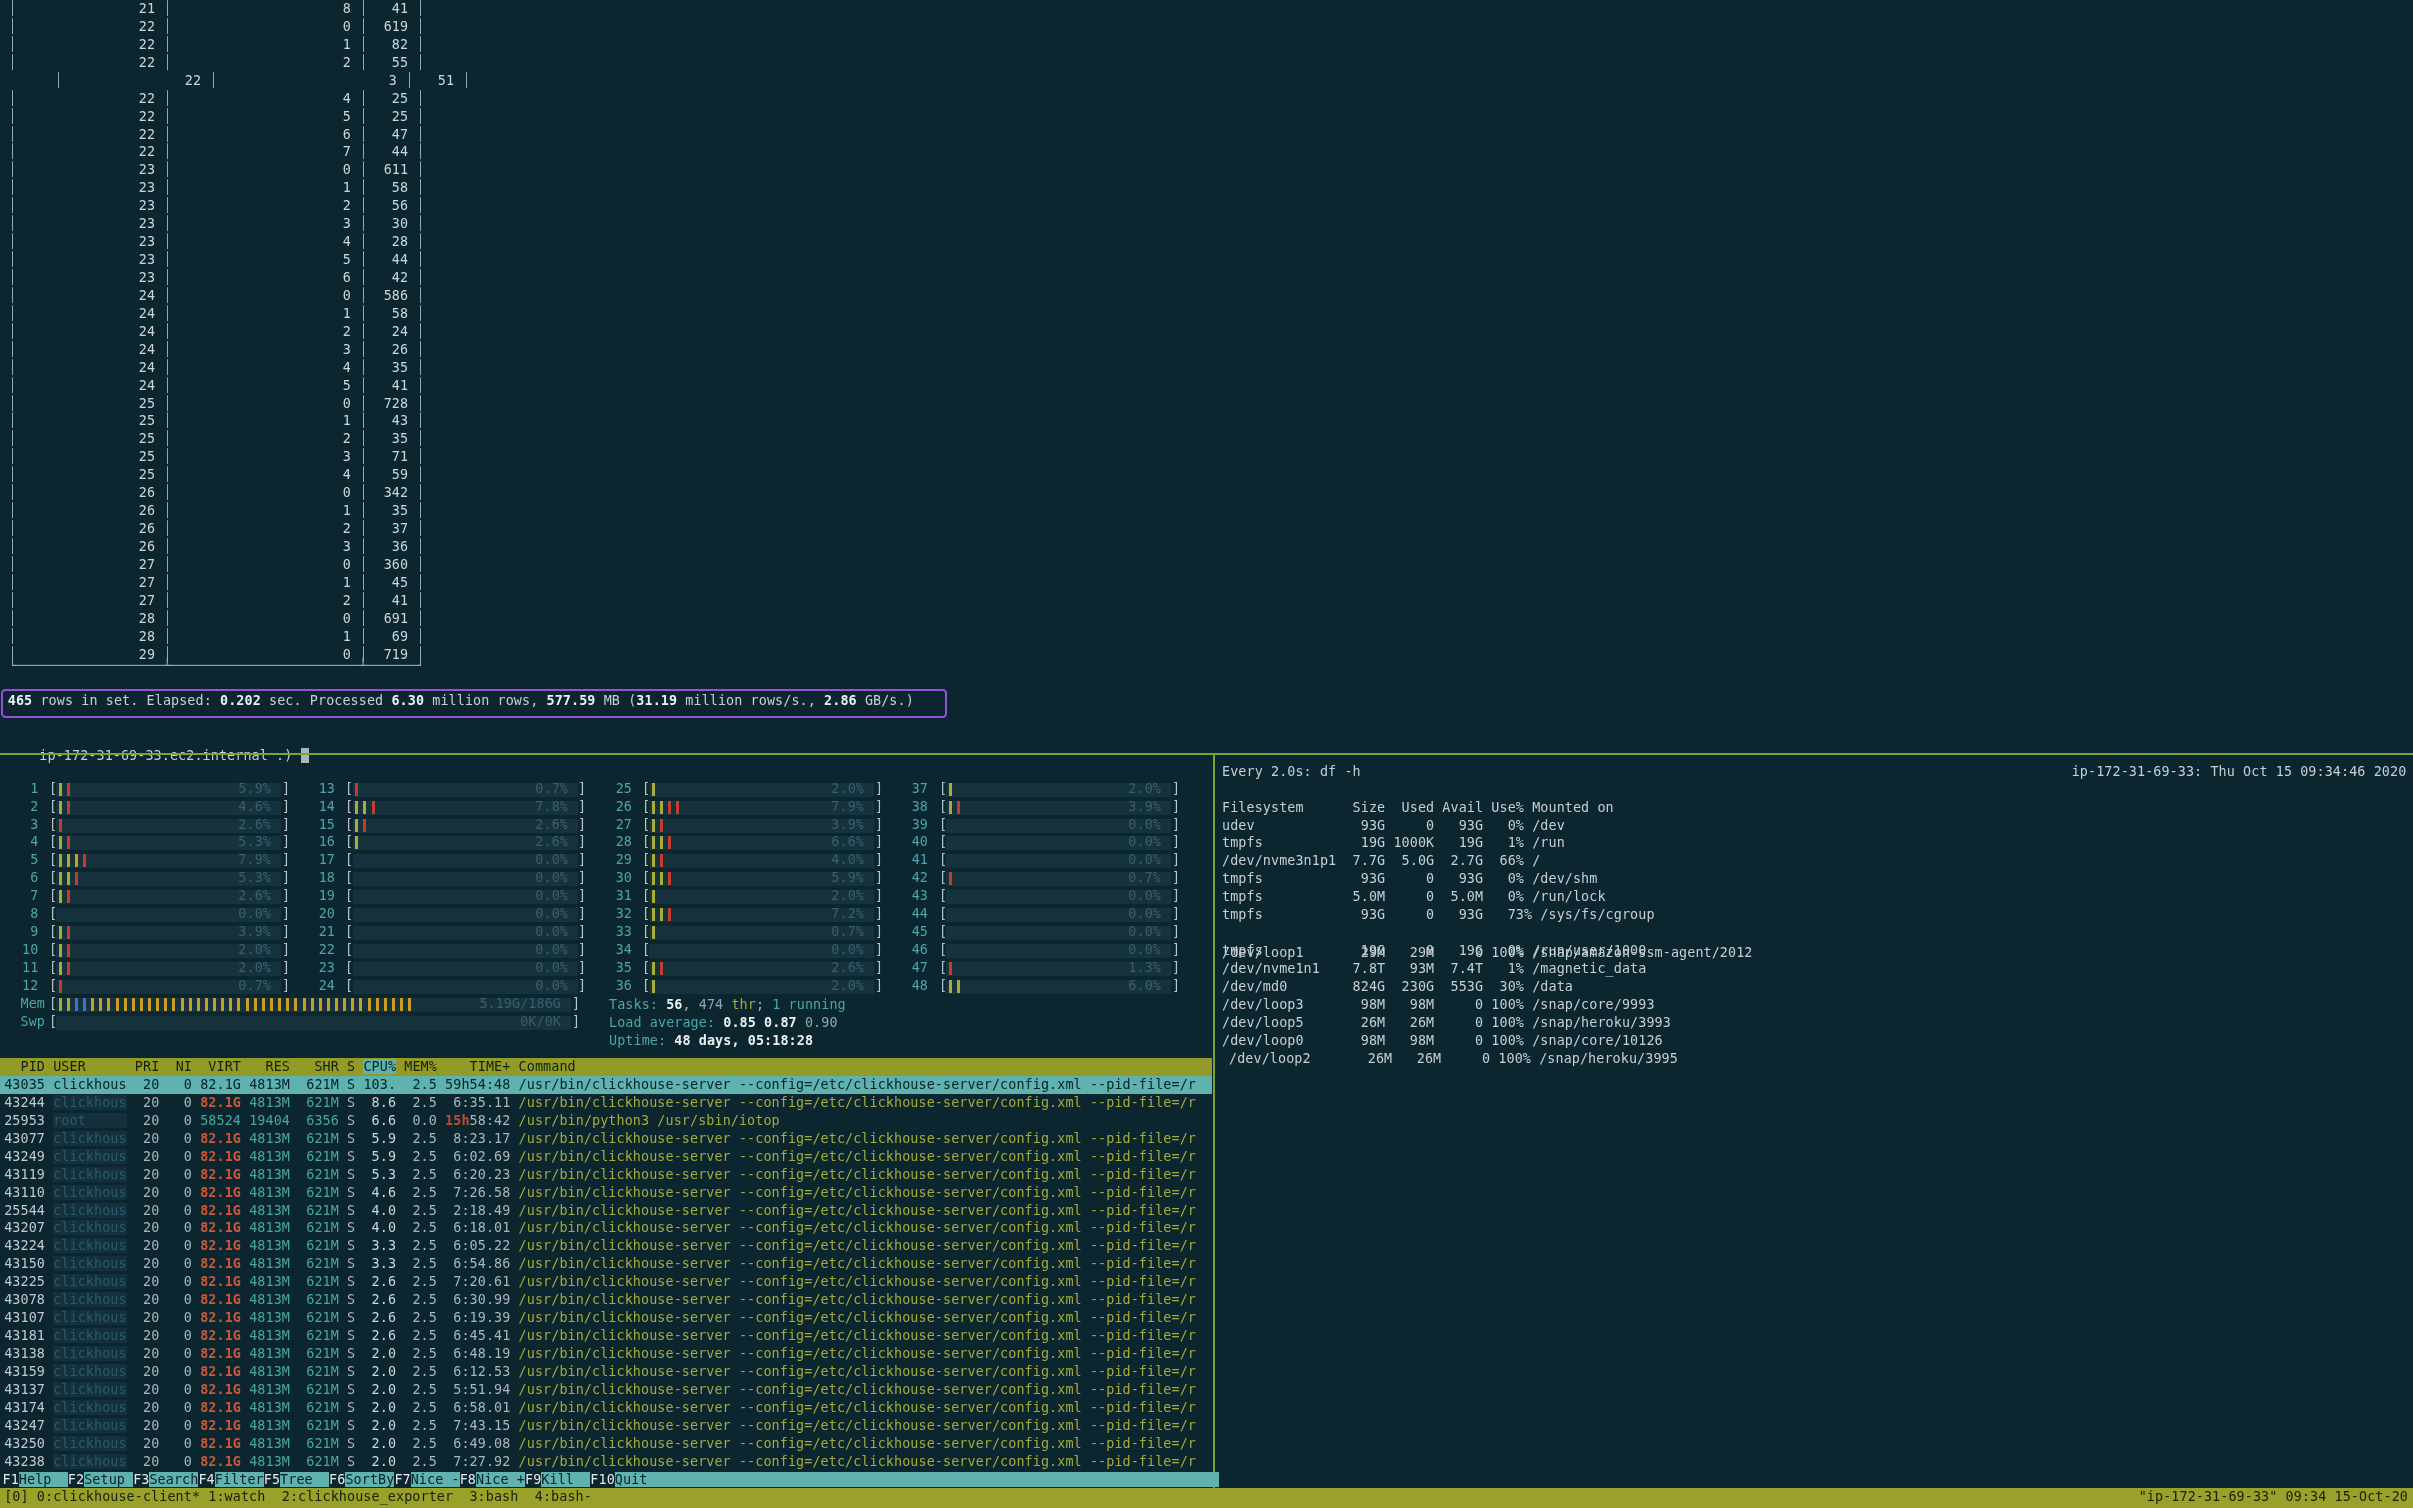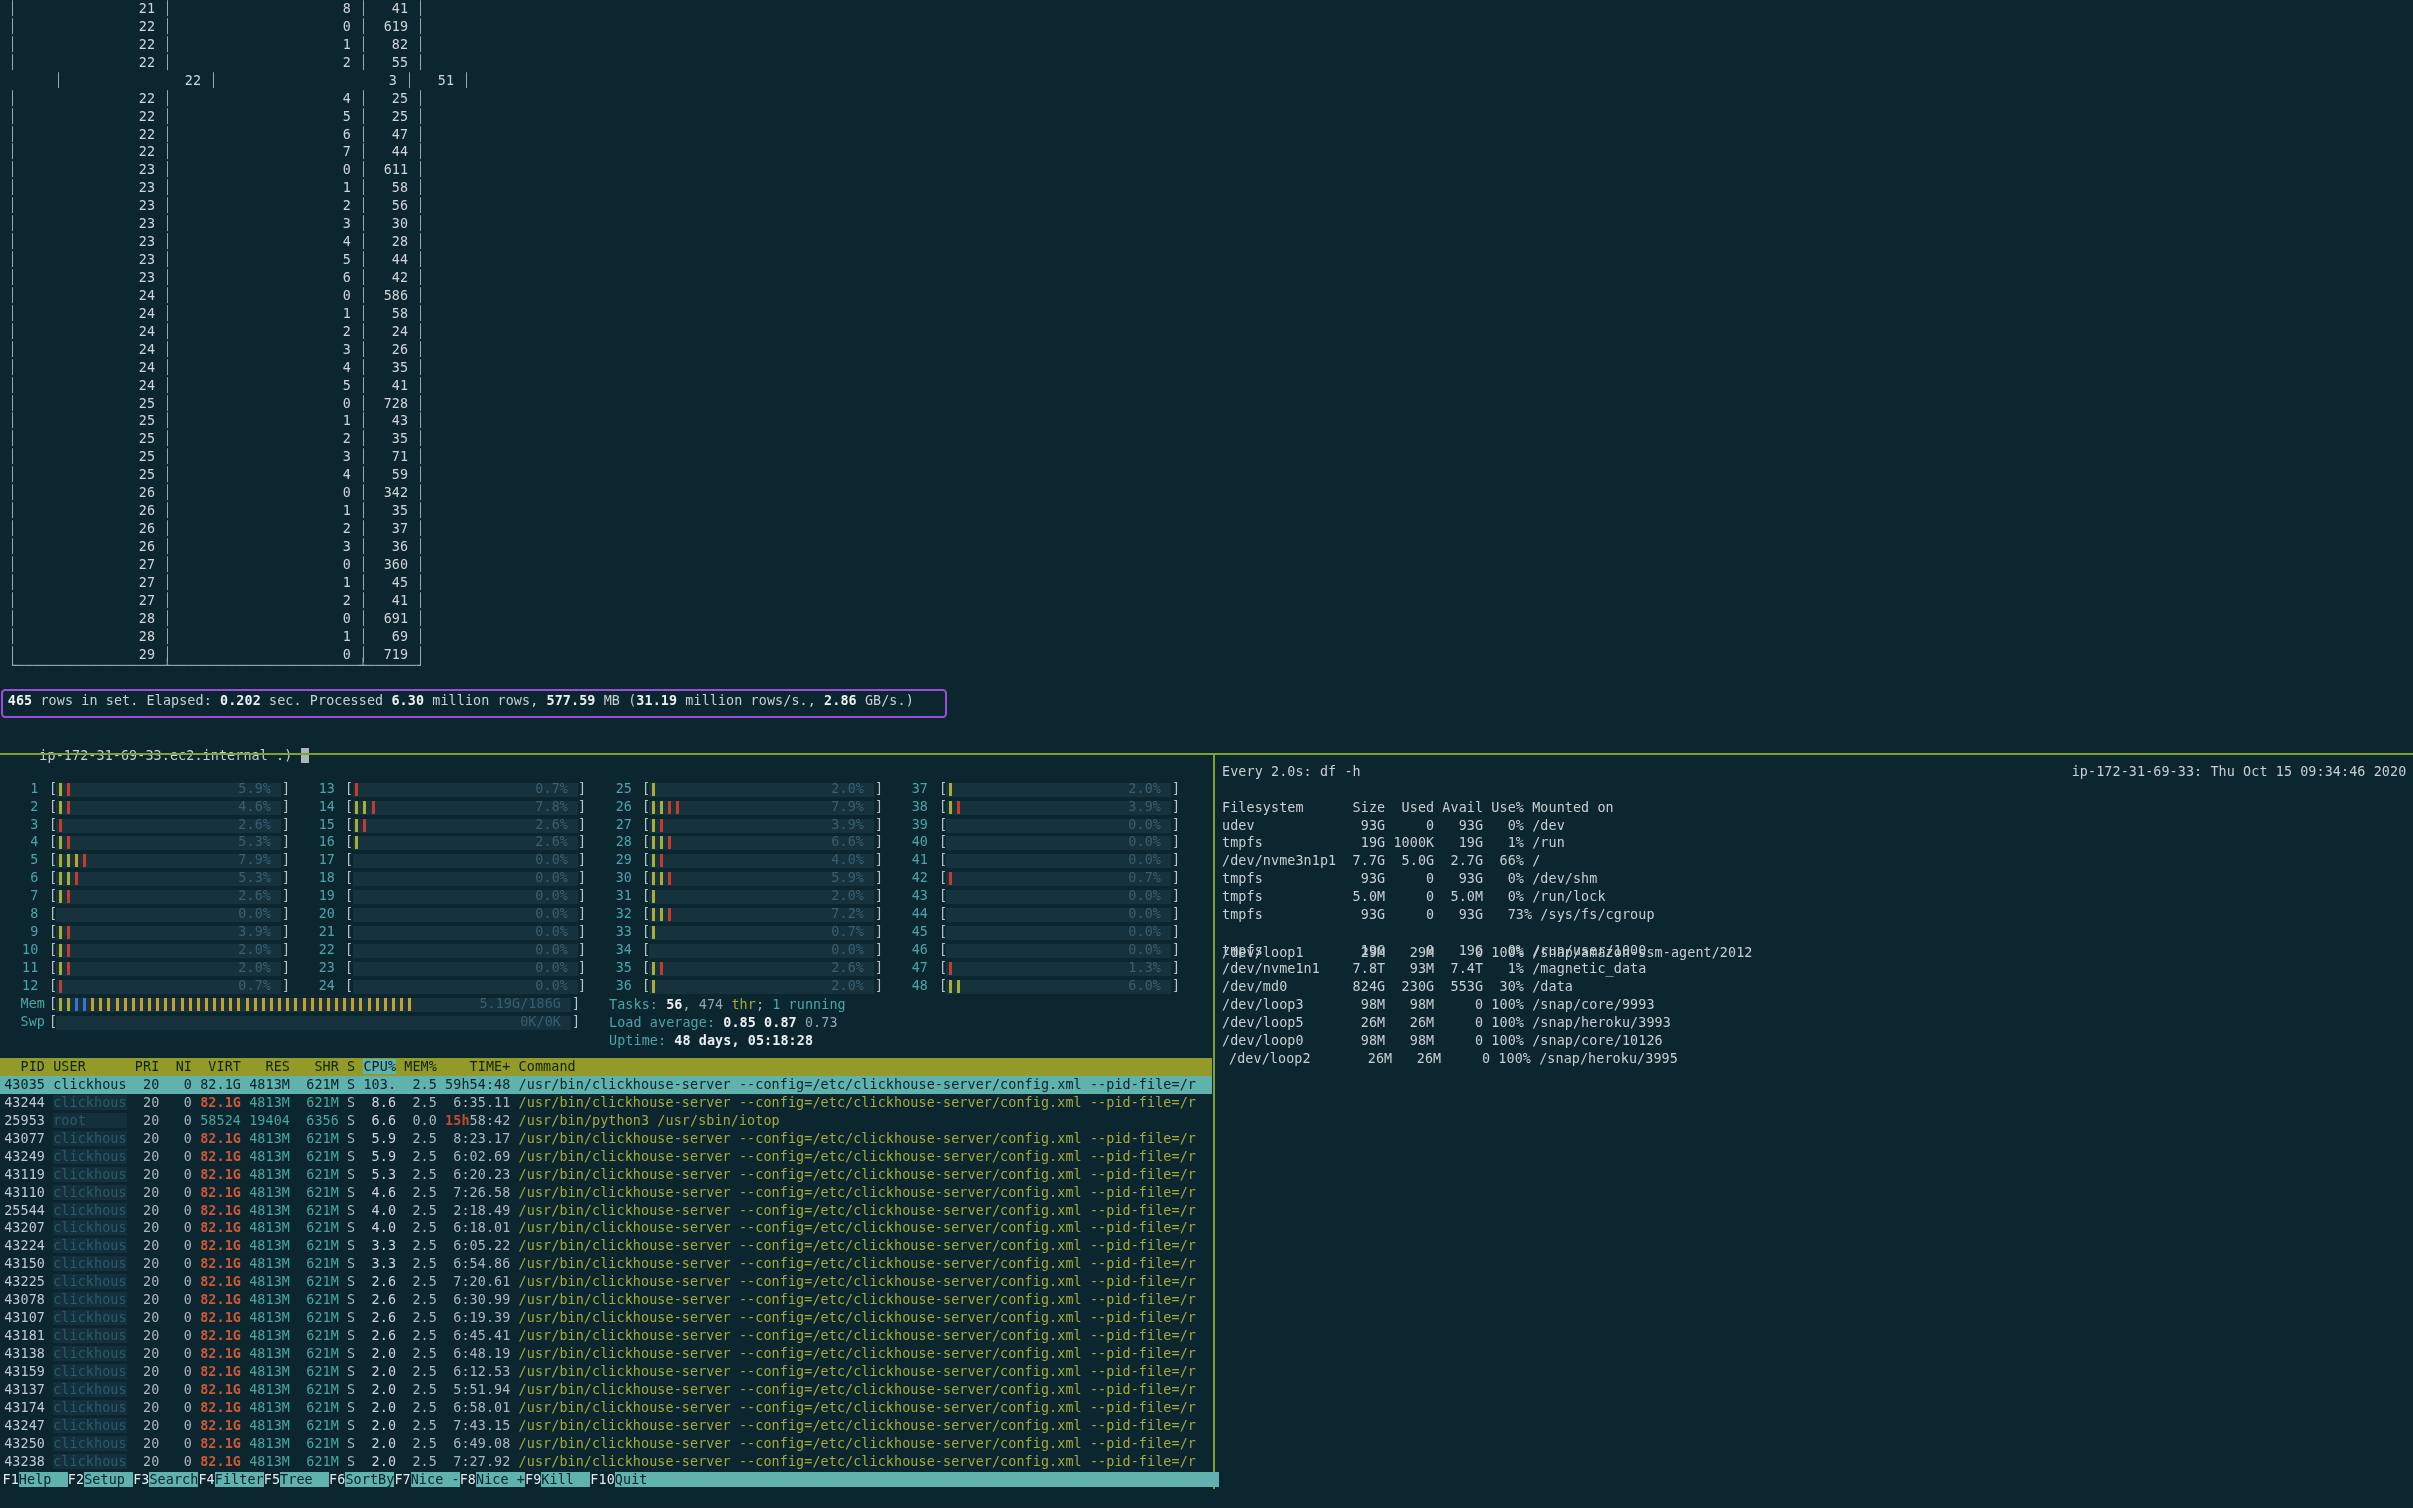--- a/index.html
+++ b/index.html
@@ -545,21 +545,21 @@
         <span class="br" style="position: absolute; left: 572px;">]</span>
       </div>
       <div class="abs" style="left: 0px; top: 1014px; width: 1212px; height: 18.4px;">
         <span class="cnum abs" style="left: 20px; width: 25px; display: inline-block; position: absolute; text-align: right;">Swp</span>
         <span class="br" style="position: absolute; left: 49px;">[</span>
         <div class="mint" style="position: absolute; left: 56px; top: 1.7px; width: 515px; height: 14.2px;"></div>
         <span class="pct" style="position: absolute; left: 56px; width: 505px;">0K/0K</span>
         <span class="br" style="position: absolute; left: 572px;">]</span>
       </div>
       <div class="r" style="top: 996px; left: 609px;"><span class="t">Tasks: </span><span class="wb">56</span><span class="g">, </span><span class="ld">474</span><span class="ol"> thr</span><span class="g">; </span><span class="t">1 running</span></div>
-      <div class="r" style="top: 1014px; left: 609px;"><span class="t">Load average: </span><span class="wb">0.85 </span><span class="wb">0.87 </span><span class="ld">0.73</span></div>
+      <div class="r" style="top: 1014px; left: 609px;"><span class="t">Load average: </span><span class="wb">0.85 </span><span class="wb">0.87 </span><span class="ld">0.90</span></div>
       <div class="r" style="top: 1032px; left: 609px;"><span class="t">Uptime: </span><span class="wb">48 days, 05:18:28</span></div>
       <div class="abs hdr" style="left: 0px; top: 1058px; width: 1212px; height: 18.4px;">
         <div class="r" style="top: 0px; left: 4.2px;"><span>  PID</span><span> </span><span>USER     </span><span> </span><span>PRI</span><span> </span><span> NI</span><span> </span><span> VIRT</span><span> </span><span>  RES</span><span> </span><span>  SHR</span><span> </span><span>S</span><span> </span><span class="hsel">CPU%</span><span> </span><span>MEM%</span><span> </span><span>   TIME+</span><span> Command</span></div>
       </div>
       <div class="abs selrow" style="left: 0px; top: 1076px; width: 1212px; height: 18.4px;">
         <div class="r" style="top: 0px; left: 4.2px;"><span class="selb">43035</span><span> </span><span class="selb" style="background: transparent;">clickhous</span><span> </span><span class="selb"> 20</span><span> </span><span class="selb">  0</span><span> </span><span class="selb">82.1G</span><span> </span><span class="selb">4813M</span><span> </span><span class="selb"> 621M</span><span> </span><span class="selb">S</span><span> </span><span class="selb">103.</span><span> </span><span class="selb"> 2.5</span><span> </span><span class="selb">59h54:48</span><span class="selb"> /usr/bin/clickhouse-server --config=/etc/clickhouse-server/config.xml --pid-file=/r</span></div>
       </div>
       <div class="abs" style="left: 0px; top: 1094px; width: 1212px; height: 18.4px;">
         <div class="r" style="top: 0px; left: 4.2px;"><span class="pid">43244</span><span> </span><span class="usr">clickhous</span><span> </span><span class="g"> 20</span><span> </span><span class="g">  0</span><span> </span><span class="vr">82.1G</span><span> </span><span class="tv">4813M</span><span> </span><span class="tv"> 621M</span><span> </span><span class="g">S</span><span> </span><span class="fgc"> 8.6</span><span> </span><span class="g"> 2.5</span><span> </span><span class="g"> 6:35.11</span><span class="cmd"> /usr/bin/clickhouse-server --config=/etc/clickhouse-server/config.xml --pid-file=/r</span></div>
       </div>
@@ -641,14 +641,18 @@
         <div class="r" style="top: 978px; left: 1222px;"><span class="dfx">/dev/md0        824G  230G  553G  30% /data</span></div>
         <div class="r" style="top: 996px; left: 1222px;"><span class="dfx">/dev/loop3       98M   98M     0 100% /snap/core/9993</span></div>
         <div class="r" style="top: 1014px; left: 1222px;"><span class="dfx">/dev/loop5       26M   26M     0 100% /snap/heroku/3993</span></div>
         <div class="r" style="top: 1032px; left: 1222px;"><span class="dfx">/dev/loop0       98M   98M     0 100% /snap/core/10126</span></div>
         <div class="r" style="top: 1050px; left: 1229px;"><span class="dfx">/dev/loop2       26M   26M     0 100% /snap/heroku/3995</span></div>
       </div>
   </div>
 
   <div id="fbar" class="r" style="top: 1471px; left: 2.5px;"><span><span class="fk">F1</span><span class="fl">Help  </span></span><span><span class="fk">F2</span><span class="fl">Setup </span></span><span><span class="fk">F3</span><span class="fl">Search</span></span><span><span class="fk">F4</span><span class="fl">Filter</span></span><span><span class="fk">F5</span><span class="fl">Tree  </span></span><span><span class="fk">F6</span><span class="fl">SortBy</span></span><span><span class="fk">F7</span><span class="fl">Nice -</span></span><span><span class="fk">F8</span><span class="fl">Nice +</span></span><span><span class="fk">F9</span><span class="fl">Kill  </span></span><span><span class="fk">F10</span><span class="fl">Quit                                                                      </span></span></div>
 
+  <div id="statusbar" class="sbar" style="left: 0px; top: 1488px; width: 2413px; height: 20px;">
+    <div id="sb-left" class="r" style="left:4.2px;top:0;"><span>[0] </span><span>0:clickhouse-client* </span><span>1:watch  </span><span>2:clickhouse_exporter  </span><span>3:bash  </span><span>4:bash- </span></div>
+    <span class="tright r">"ip-172-31-69-33" 09:34 15-Oct-20</span>
+  </div>
 </div>
 
 
 </body></html>

